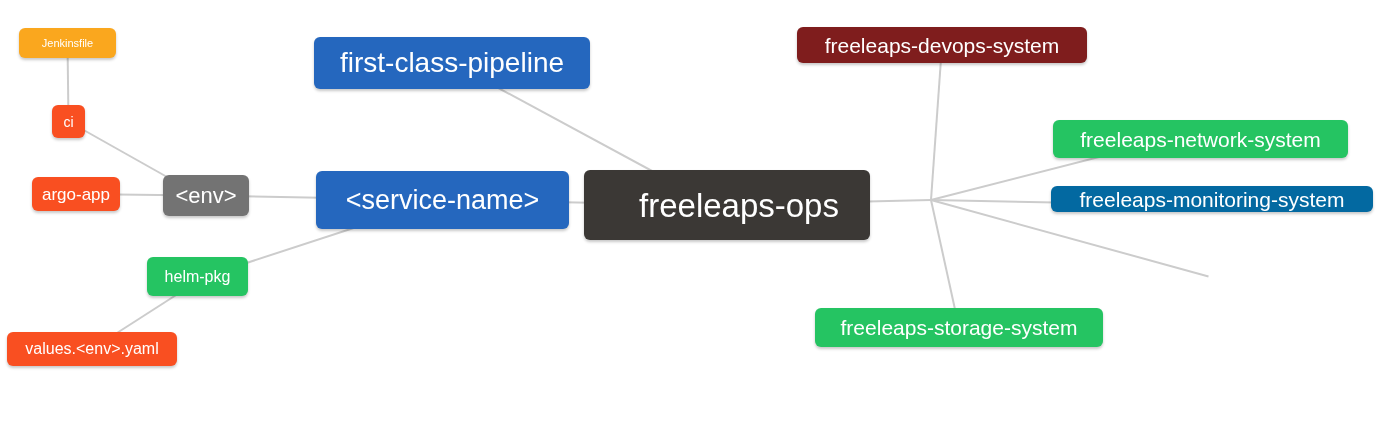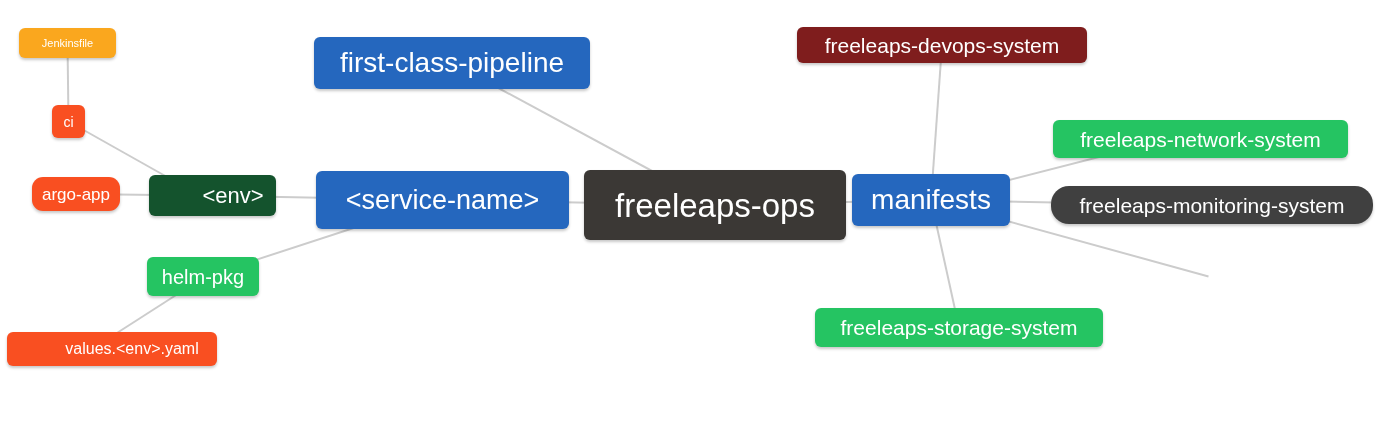--- a/index.html
+++ b/index.html
@@ -58,49 +58,46 @@
       <line x1="931" y1="200" x2="1208.5" y2="276.5" stroke="#cccccc" stroke-width="2"></line>
       <line x1="931" y1="200" x2="959" y2="327.5" stroke="#cccccc" stroke-width="2"></line>
     </svg>
 
 <div class="node" style="left: 19px; top: 28px; width: 97px; height: 30px; background: rgb(250, 167, 30); font-size: 11px; color: rgb(255, 255, 255);">
       <span>Jenkinsfile</span>
     </div>
     <div class="node" style="left: 52px; top: 105px; width: 33px; height: 33px; background: rgb(249, 79, 33); font-size: 14px; color: rgb(255, 255, 255);">
       <span>ci</span>
     </div>
-    <div class="node" style="left: 32px; top: 177px; width: 88px; height: 34px; background: rgb(249, 79, 33); font-size: 17px; color: rgb(255, 255, 255); border-radius: 11px;">
+    <div class="node" style="left: 32px; top: 177px; width: 88px; height: 34px; background: rgb(249, 79, 33); font-size: 17px; color: rgb(255, 255, 255);">
       <span>argo-app</span>
     </div>
-    <div class="node" style="left: 149px; top: 175px; width: 86px; height: 41px; background: #14532d; font-size: 22px; color: rgb(255, 255, 255); padding-left: 41px;">
+    <div class="node" style="left: 163px; top: 175px; width: 86px; height: 41px; background: #737373; font-size: 22px; color: rgb(255, 255, 255);">
       <span>&lt;env&gt;</span>
     </div>
     <div class="node" style="left: 314px; top: 37px; width: 276px; height: 52px; background: rgb(37, 103, 190); font-size: 28px; color: rgb(255, 255, 255);">
       <span>first-class-pipeline</span>
     </div>
     <div class="node" style="left: 316px; top: 171px; width: 253px; height: 58px; background: rgb(37, 103, 190); font-size: 27px; color: rgb(255, 255, 255);">
       <span>&lt;service-name&gt;</span>
     </div>
-    <div class="node" style="left: 584px; top: 170px; width: 262px; height: 70px; background: rgb(59, 56, 53); font-size: 33px; color: rgb(255, 255, 255);">
+    <div class="node" style="left: 584px; top: 170px; width: 262px; height: 70px; background: rgb(59, 56, 53); font-size: 33px; color: rgb(255, 255, 255); padding-left: 24px;">
       <span>freeleaps-ops</span>
     </div>
-    <div class="node" style="left: 852px; top: 174px; width: 158px; height: 52px; background: rgb(37, 103, 190); font-size: 28px; color: rgb(255, 255, 255);">
-      <span>manifests</span>
-    </div>
-    <div class="node" style="left: 147px; top: 257px; width: 112px; height: 39px; background: rgb(37, 196, 98); font-size: 20px; color: rgb(255, 255, 255);">
+    <div class="node" style="left: 147px; top: 257px; width: 101px; height: 39px; background: rgb(37, 196, 98); font-size: 16px; color: rgb(255, 255, 255);">
       <span>helm-pkg</span>
     </div>
-    <div class="node" style="left: 7px; top: 332px; width: 170px; height: 34px; background: rgb(249, 79, 33); font-size: 16px; color: rgb(255, 255, 255); padding-left: 40px;">
+    <div class="node" style="left: 7px; top: 332px; width: 170px; height: 34px; background: rgb(249, 79, 33); font-size: 16px; color: rgb(255, 255, 255);">
       <span>values.&lt;env&gt;.yaml</span>
     </div>
     <div class="node" style="left: 797px; top: 27px; width: 290px; height: 36px; background: #7f1d1d; font-size: 21px; color: rgb(255, 255, 255);">
       <span>freeleaps-devops-system</span>
     </div>
     <div class="node" style="left: 1053px; top: 112px; width: 295px; height: 38px; background: rgb(37, 196, 98); font-size: 21px; color: rgb(255, 255, 255); margin-top: 8px;">
       <span>freeleaps-network-system</span>
     </div>
-    <div class="node" style="left: 1051px; top: 186px; width: 322px; height: 38px; background: #404040; font-size: 21px; color: rgb(255, 255, 255); border-radius: 18px;">
+    <div class="node" style="left: 1051px; top: 186px; width: 322px; height: 26px; background: #0369a1; font-size: 21px; color: rgb(255, 255, 255);">
       <span>freeleaps-monitoring-system</span>
     </div>
     <div class="node" style="left: 815px; top: 308px; width: 288px; height: 39px; background: rgb(37, 196, 98); font-size: 21px; color: rgb(255, 255, 255);">
       <span>freeleaps-storage-system</span>
     </div>
   </div>
 
 </body></html>

